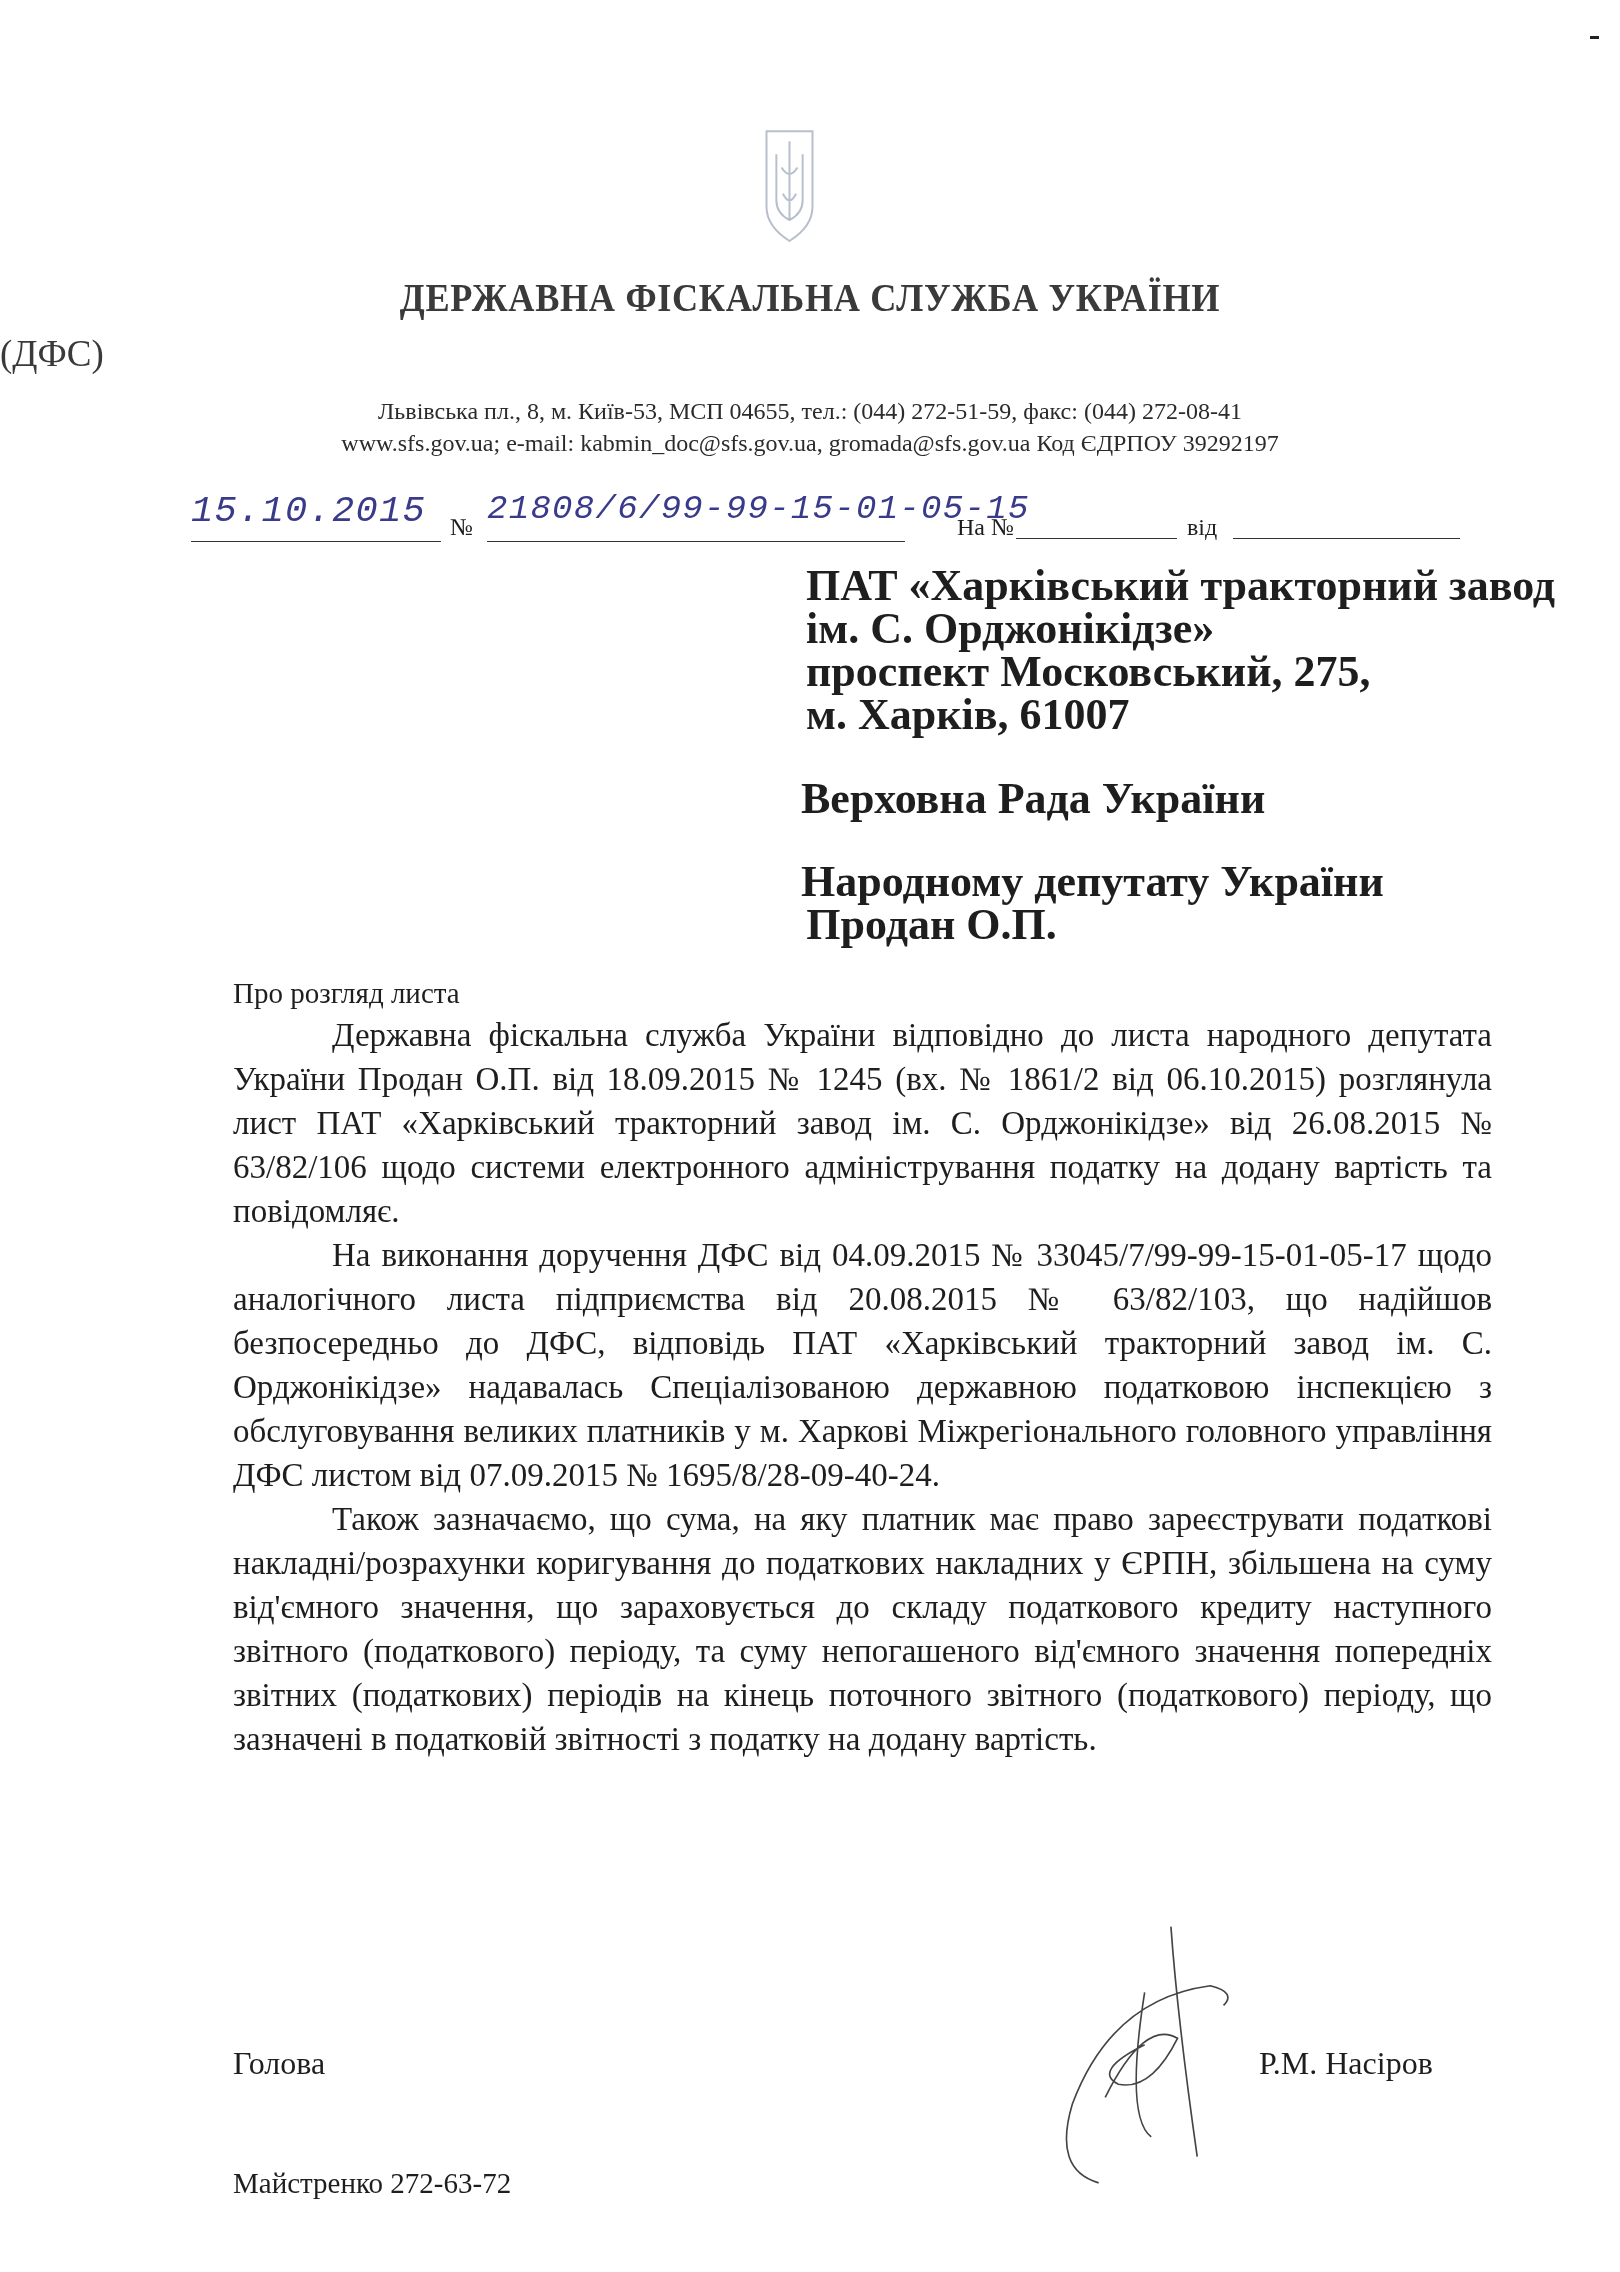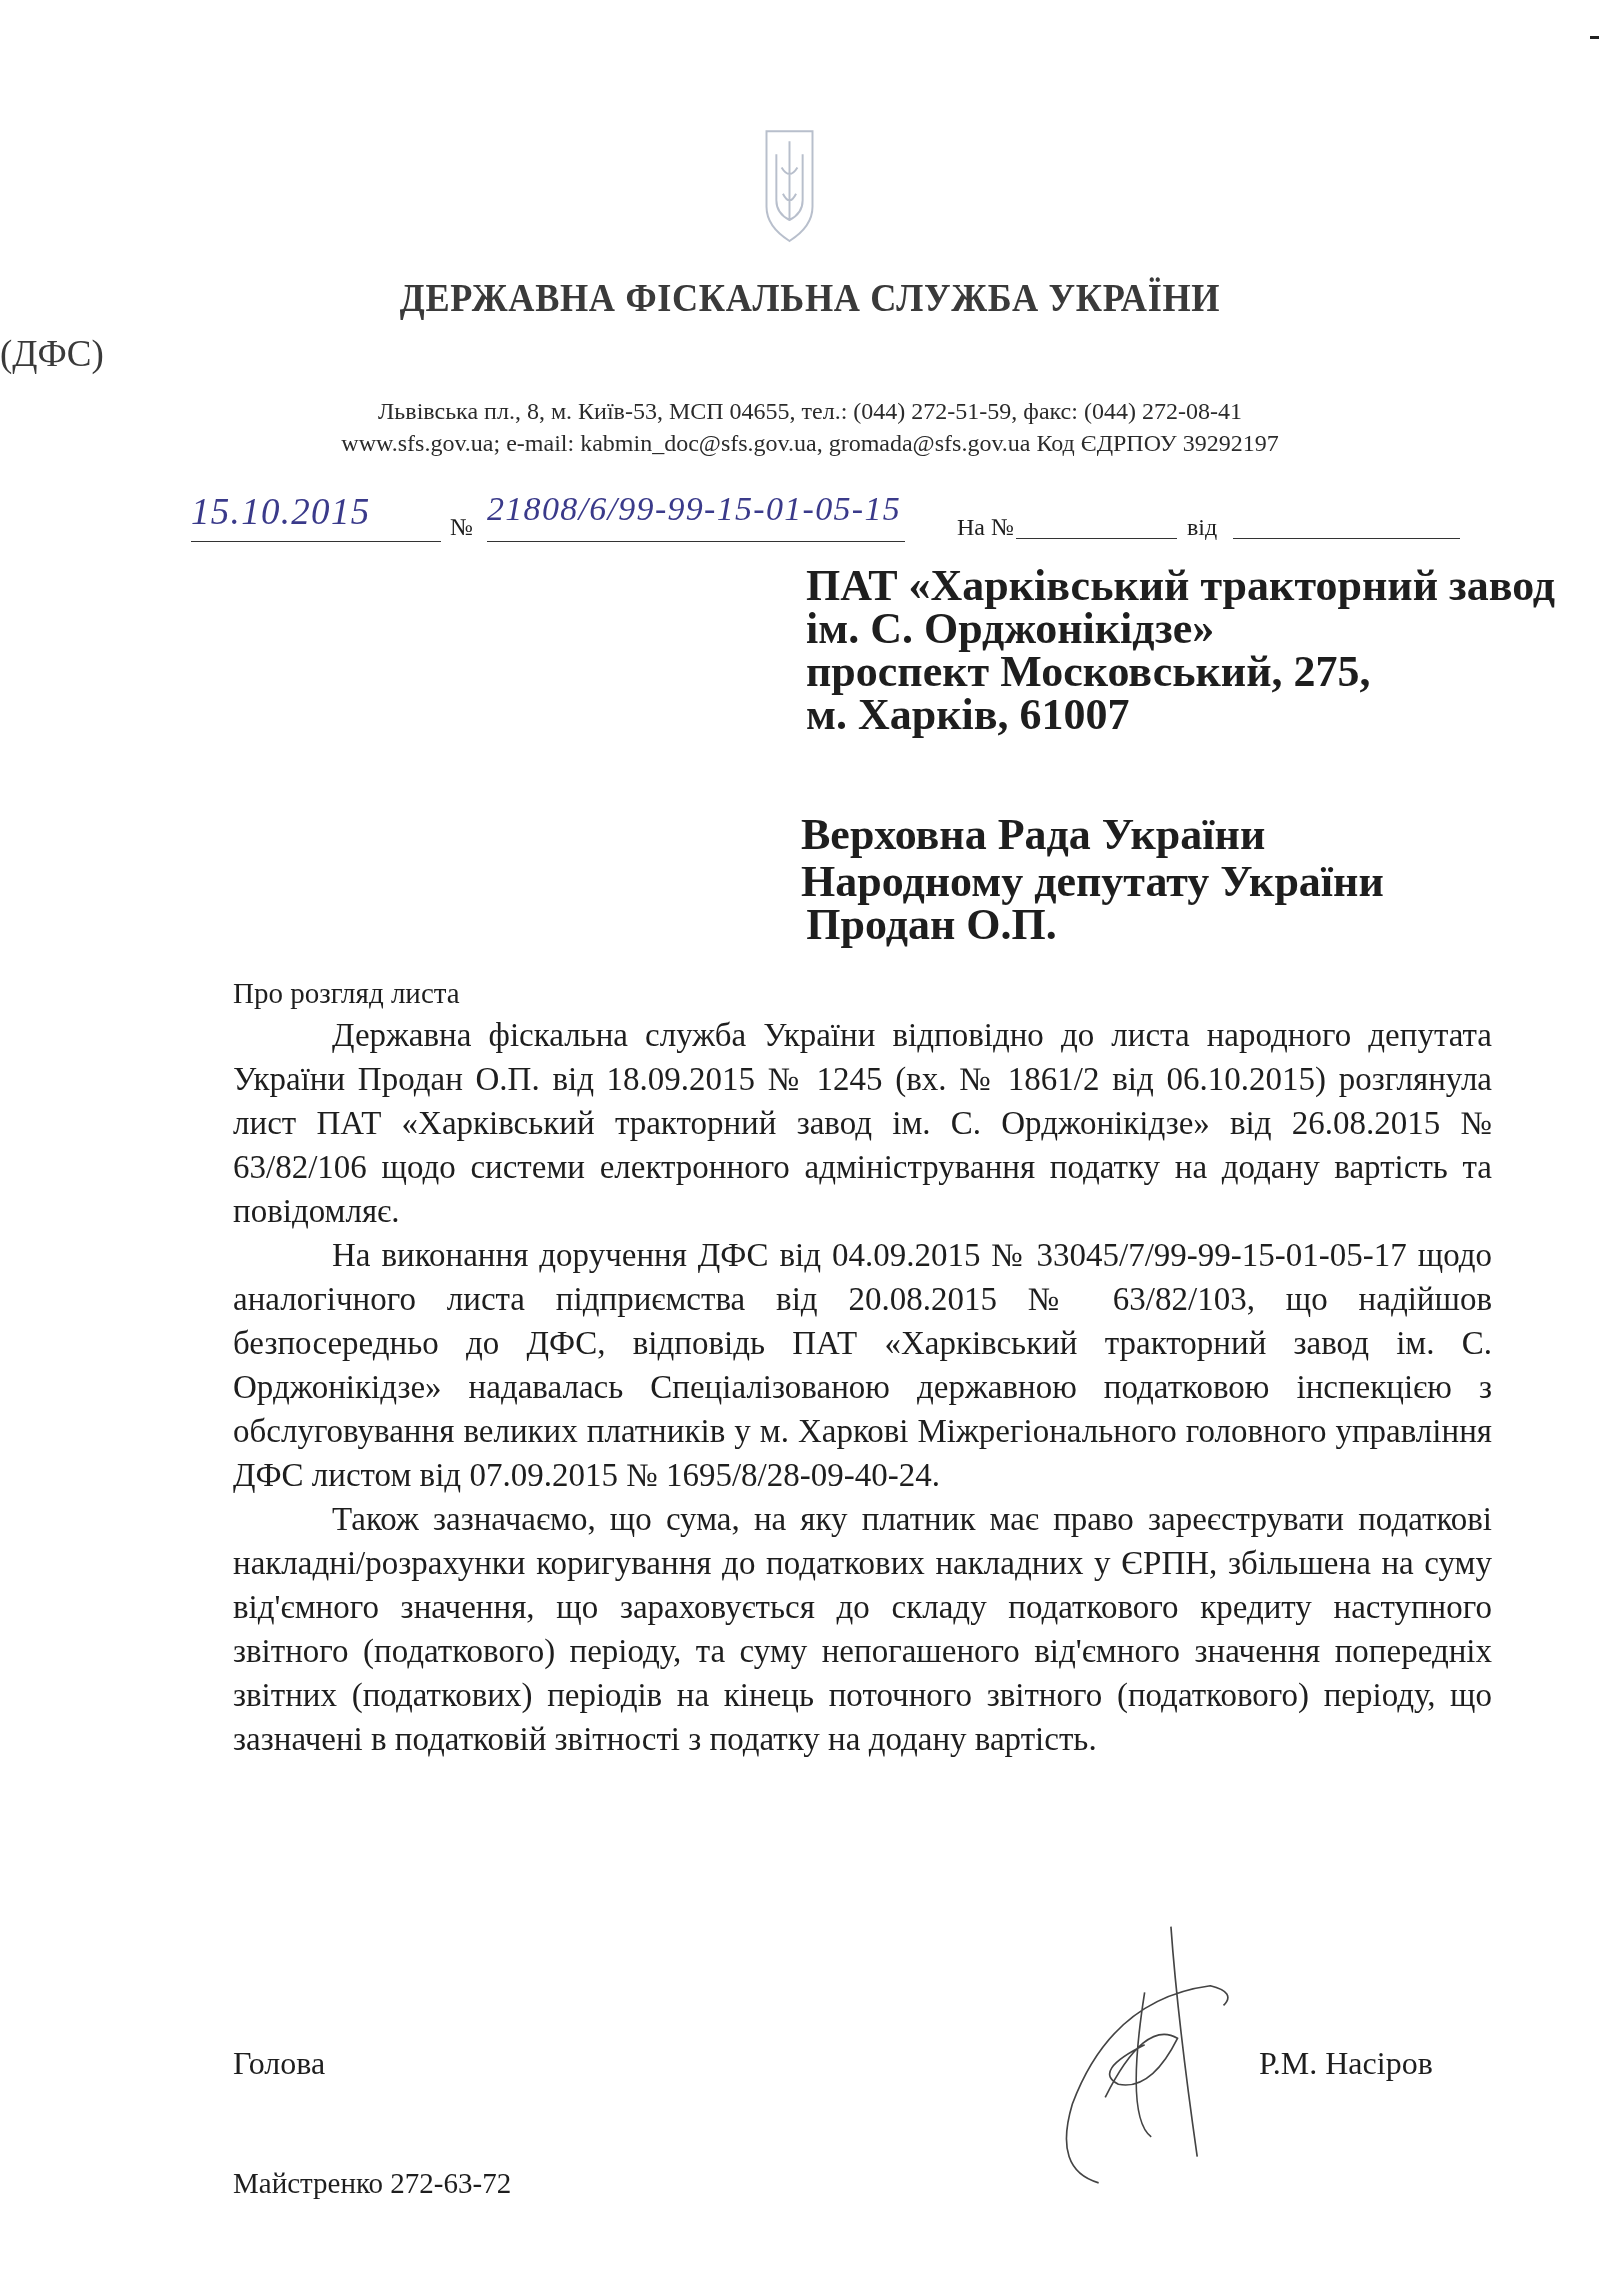--- a/index.html
+++ b/index.html
@@ -7,21 +7,21 @@
          font-family: "Liberation Serif", "DejaVu Serif", serif; color: #1e1e1e; }
   .abs { position: absolute; }
   .emblem { left: 763px; top: 128px; width: 53px; height: 115px; }
   .title { left: 0; width: 1620px; top: 275px; text-align: center; font-size: 39px;
            letter-spacing: 0.7px; color: #3a3a3a; font-weight: bold; transform: scaleX(0.93); }
   .abbr { left: 0; width: 1620px; top: 332px; font-size: 37px; color: #3a3a3a; }
   .addr { left: 0; width: 1620px; text-align: center; font-size: 24px; color: #2b2b2b; }
   .addr1 { top: 398px; } .addr2 { top: 430px; }
   .reg { top: 500px; height: 53px; font-size: 26px; }
   .ul { position: absolute; border-bottom: 1.3px solid #333; }
-  .hw { font-family: Liberation Serif, serif; font-style: italic; color: #3a3a8a; font-size: 37px; letter-spacing: 1.3px; }
+  .hw { font-family: Liberation Mono, monospace; font-style: italic; color: #3a3a8a; font-size: 37px; letter-spacing: 1.3px; }
   .recip { left: 806px; font-size: 44px; line-height: 43px; font-weight: bold; }
   .subject { left: 233px; top: 977px; font-size: 29px; }
   .body { left: 233px; top: 1013px; width: 1259px; font-size: 33px; line-height: 44px; text-align: justify; }
   .body p { margin: 0; text-indent: 99px; text-align-last: left; }
   .sign-title { left: 233px; top: 2045px; font-size: 32px; }
   .sign-name { left: 1259px; top: 2045px; font-size: 32px; }
   .executor { left: 233px; top: 2167px; font-size: 29px; }
   .signature { left: 1013px; top: 1920px; width: 237px; height: 276px; }
   .corner-mark { left: 1590px; top: 36px; width: 9.2px; height: 3.3px; background: #222; }
 </style>
@@ -55,21 +55,21 @@
 <div class="ul" style="left:1016px; top:538px; width:161px;"></div>
 <div class="abs" style="left:1187px; top:514px; font-size:24px;">від</div>
 <div class="ul" style="left:1233px; top:538px; width:227px;"></div>
 
 <div class="abs recip" style="top:564px;">
   <div>ПАТ «Харківський тракторний завод</div>
   <div>ім. С. Орджонікідзе»</div>
   <div>проспект Московський, 275,</div>
   <div>м. Харків, 61007</div>
 </div>
-<div class="abs recip" style="left:801px; top:777px;margin-top:36px;">Верховна Рада України</div>
+<div class="abs recip" style="left:801px; top:777px;">Верховна Рада України</div>
 <div class="abs recip" style="left:801px; top:860px;">
   <div>Народному депутату України</div>
   <div style="padding-left:5.3px;">Продан О.П.</div>
 </div>
 
 <div class="abs subject">Про розгляд листа</div>
 
 <div class="abs body">
   <p>Державна фіскальна служба України відповідно до листа народного депутата України Продан О.П. від 18.09.2015 № 1245 (вх. № 1861/2 від 06.10.2015) розглянула лист ПАТ «Харківський тракторний завод ім. С. Орджонікідзе» від 26.08.2015 № 63/82/106 щодо системи електронного адміністрування податку на додану вартість та повідомляє.</p>
   <p>На виконання доручення ДФС від 04.09.2015 № 33045/7/99-99-15-01-05-17 щодо аналогічного листа підприємства від 20.08.2015 № 63/82/103, що надійшов безпосередньо до ДФС, відповідь ПАТ «Харківський тракторний завод ім. С. Орджонікідзе» надавалась Спеціалізованою державною податковою інспекцією з обслуговування великих платників у м. Харкові Міжрегіонального головного управління ДФС листом від 07.09.2015 № 1695/8/28-09-40-24.</p>

